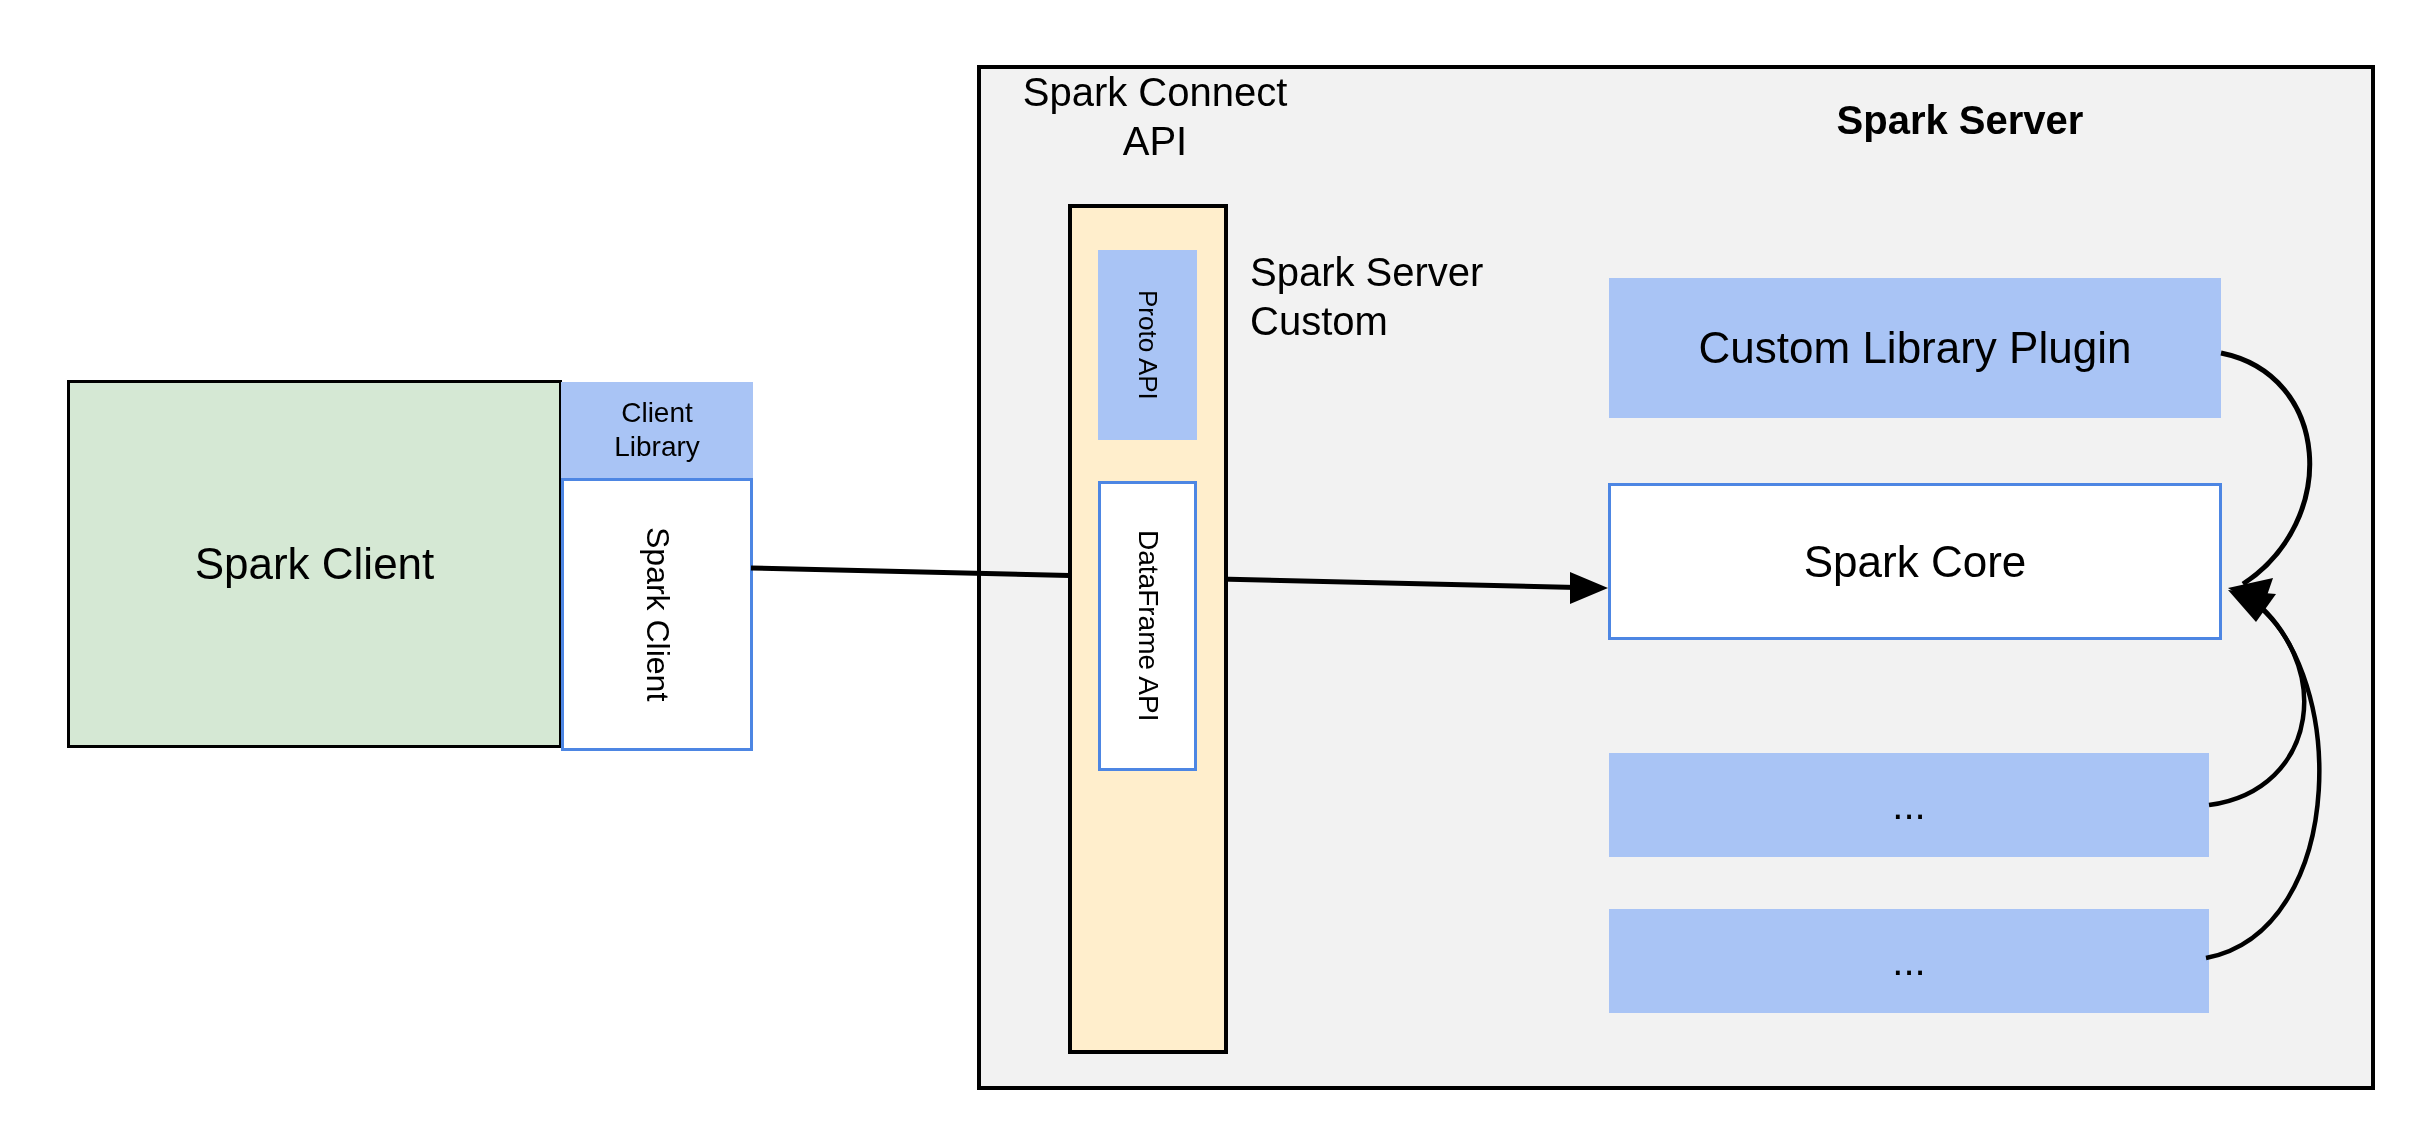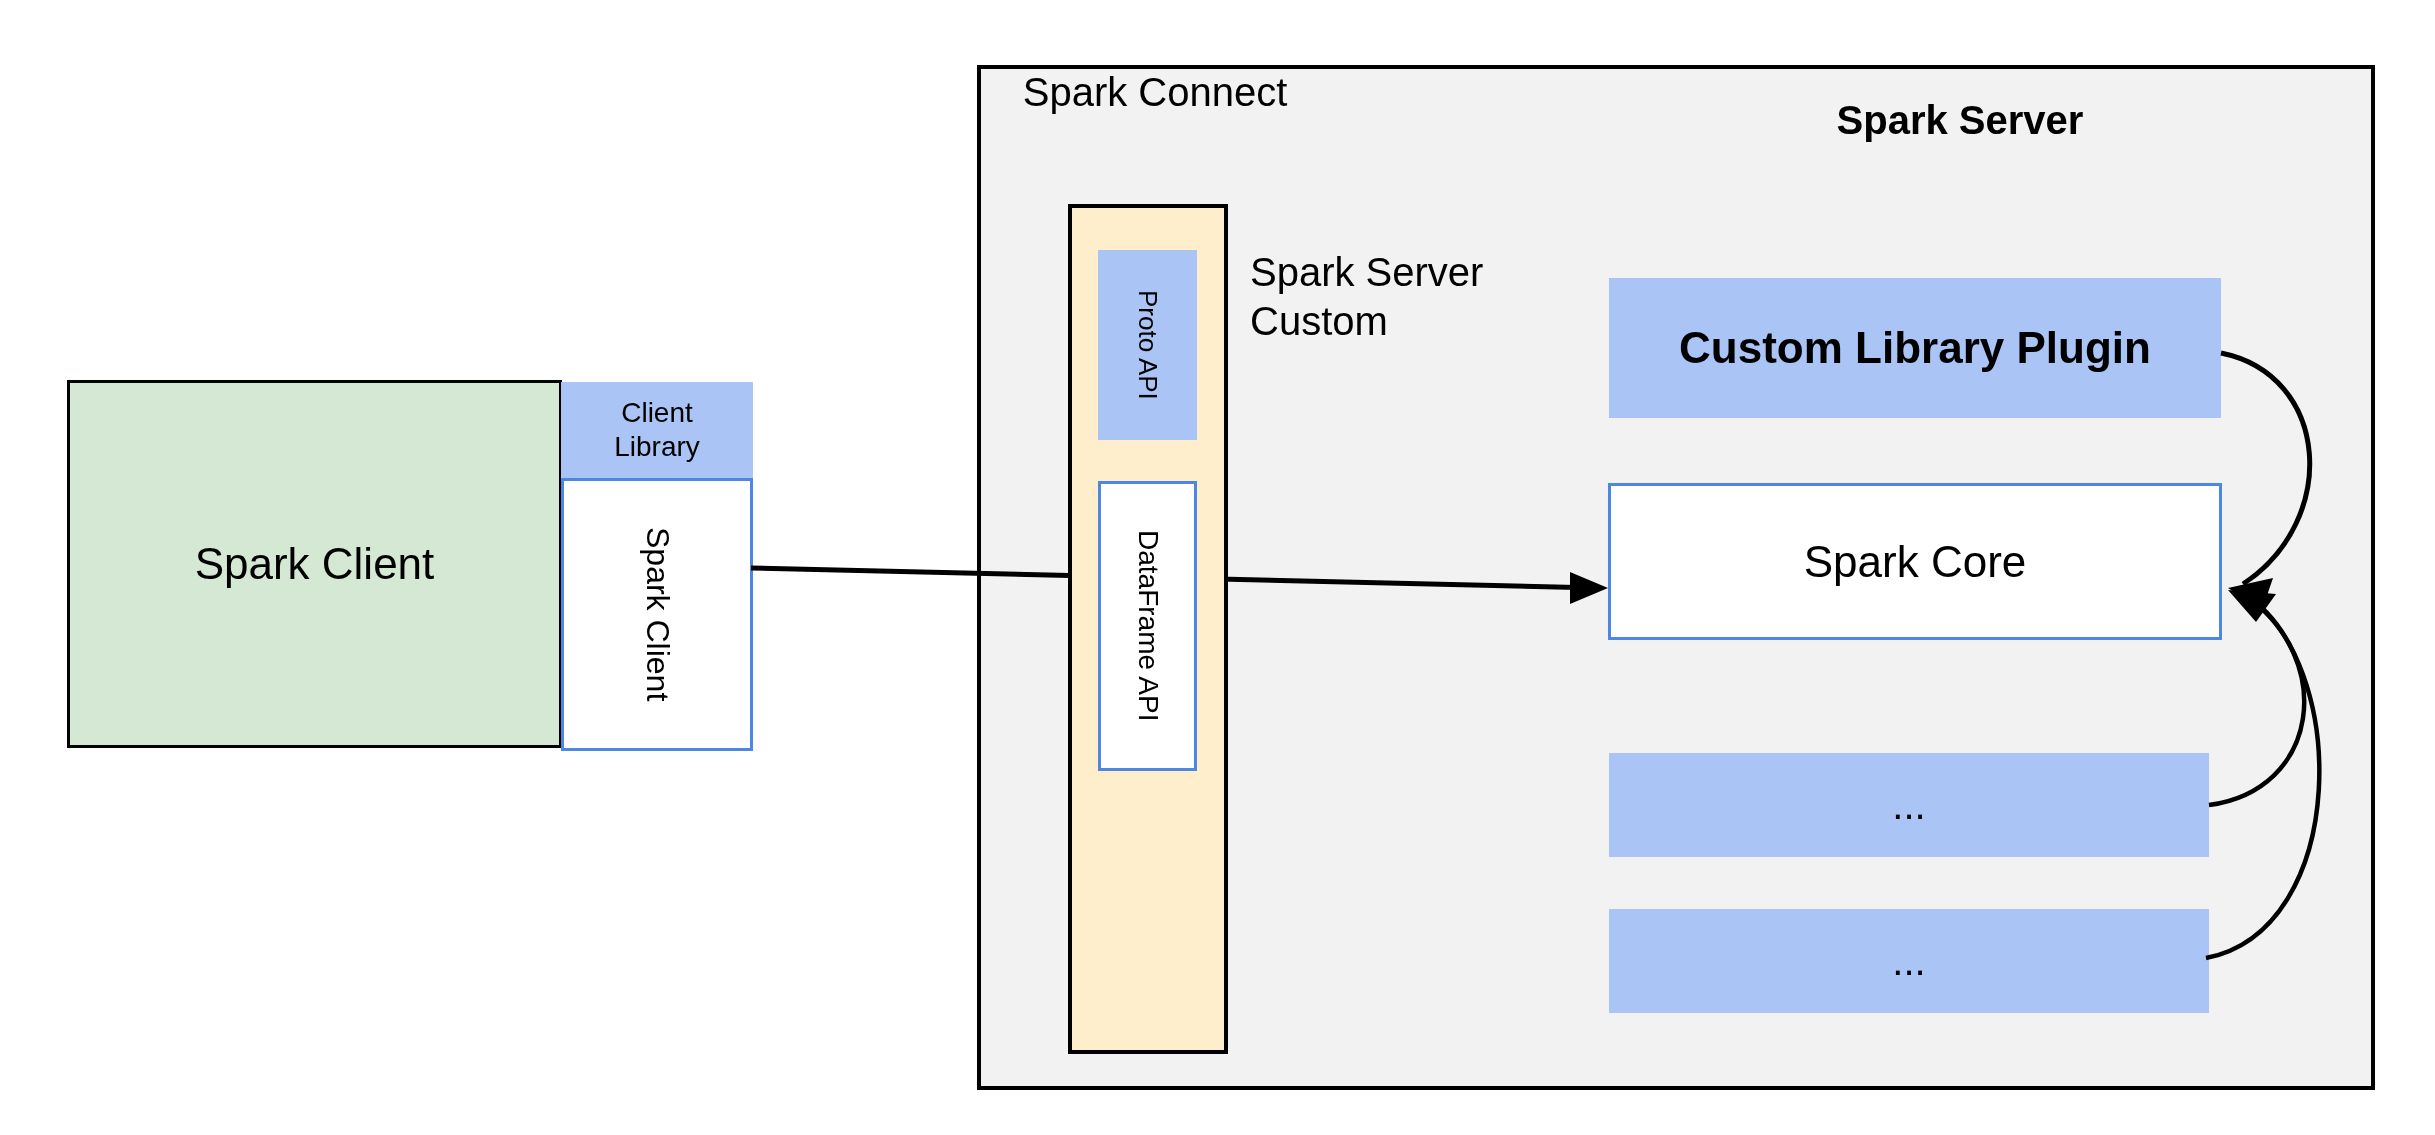--- a/index.html
+++ b/index.html
@@ -100,21 +100,20 @@
     font-size: 28px;
     z-index: 4;
   }
 
   
   #custom-library-plugin {
     left: 1609px; top: 278px; width: 612px; height: 140px;
     background: #a9c4f5;
     border: 0;
     font-size: 44px;
-    font-weight: bold;
   }
   #spark-core {
     left: 1608px; top: 483px; width: 614px; height: 157px;
     background: #ffffff;
     border: 3px solid #4d86e3;
     font-size: 44px;
   }
   #ellipsis-1 {
     left: 1609px; top: 753px; width: 600px; height: 104px;
     background: #a9c4f5;
@@ -167,20 +166,21 @@
 
   <div class="node ctr" id="spark-client">
     <span class="vtext">Spark Client</span>
   </div>
 
   <div class="node" id="server-container"></div>
 
   <div class="node" id="spark-connect-label">
     <div style="width:100%;">
       <div>Spark Connect</div>
+      <div>API</div>
     </div>
   </div>
 
   <div class="node" id="spark-server-title">Spark Server</div>
 
   <div class="node" id="spark-server-lib-label">
     <div style="width:100%;">
       <div>Spark Server</div>
       <div>Custom</div>
     </div>

